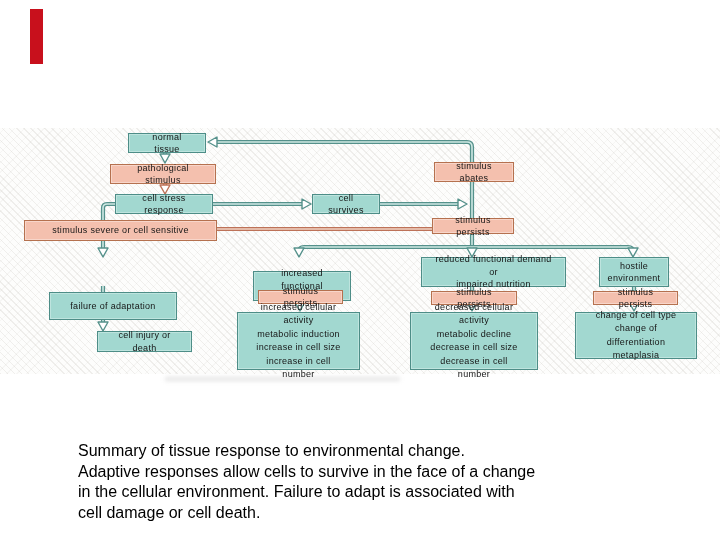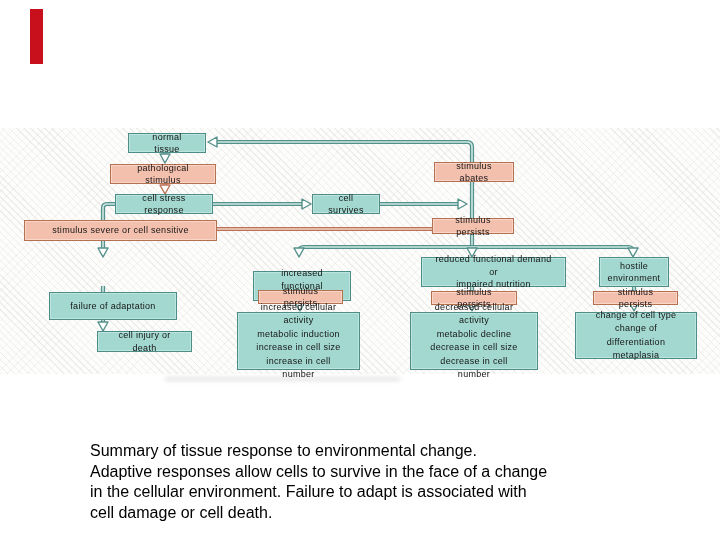--- a/index.html
+++ b/index.html
@@ -22,21 +22,21 @@
         justify-content:center;text-align:center;color:#161616;font-size:9px;
         letter-spacing:0.3px;line-height:12.5px;white-space:pre-line;padding:1px 12px;}
   .teal{background:var(--teal-fill);border:1px solid var(--teal-border);
         box-shadow:inset 0 0 0 1px rgba(255,255,255,0.30);}
   .pink{background:var(--pink-fill);border:1px solid var(--pink-border);
         box-shadow:inset 0 0 0 1px rgba(255,255,255,0.35);}
   .big{line-height:13.5px;}
   #shadow{position:absolute;left:165px;top:377px;width:235px;height:4px;z-index:0;
           background:rgba(150,150,150,0.25);filter:blur(2px);}
   #caption{position:absolute;left:78px;top:441px;width:545px;z-index:2;color:#000;
-           font-size:16px;line-height:20.5px;white-space:pre-line;margin-left:12px;}
+           font-size:16px;line-height:20.5px;white-space:pre-line;}
 </style>
 </head>
 <body>
 
 <div id="stage">
   <div id="red-marker" style="background: rgb(200, 16, 28);"></div>
   <div id="band"></div>
   <div id="shadow"></div>
 
   <svg id="wires" viewBox="0 0 720 540" xmlns="http://www.w3.org/2000/svg">

